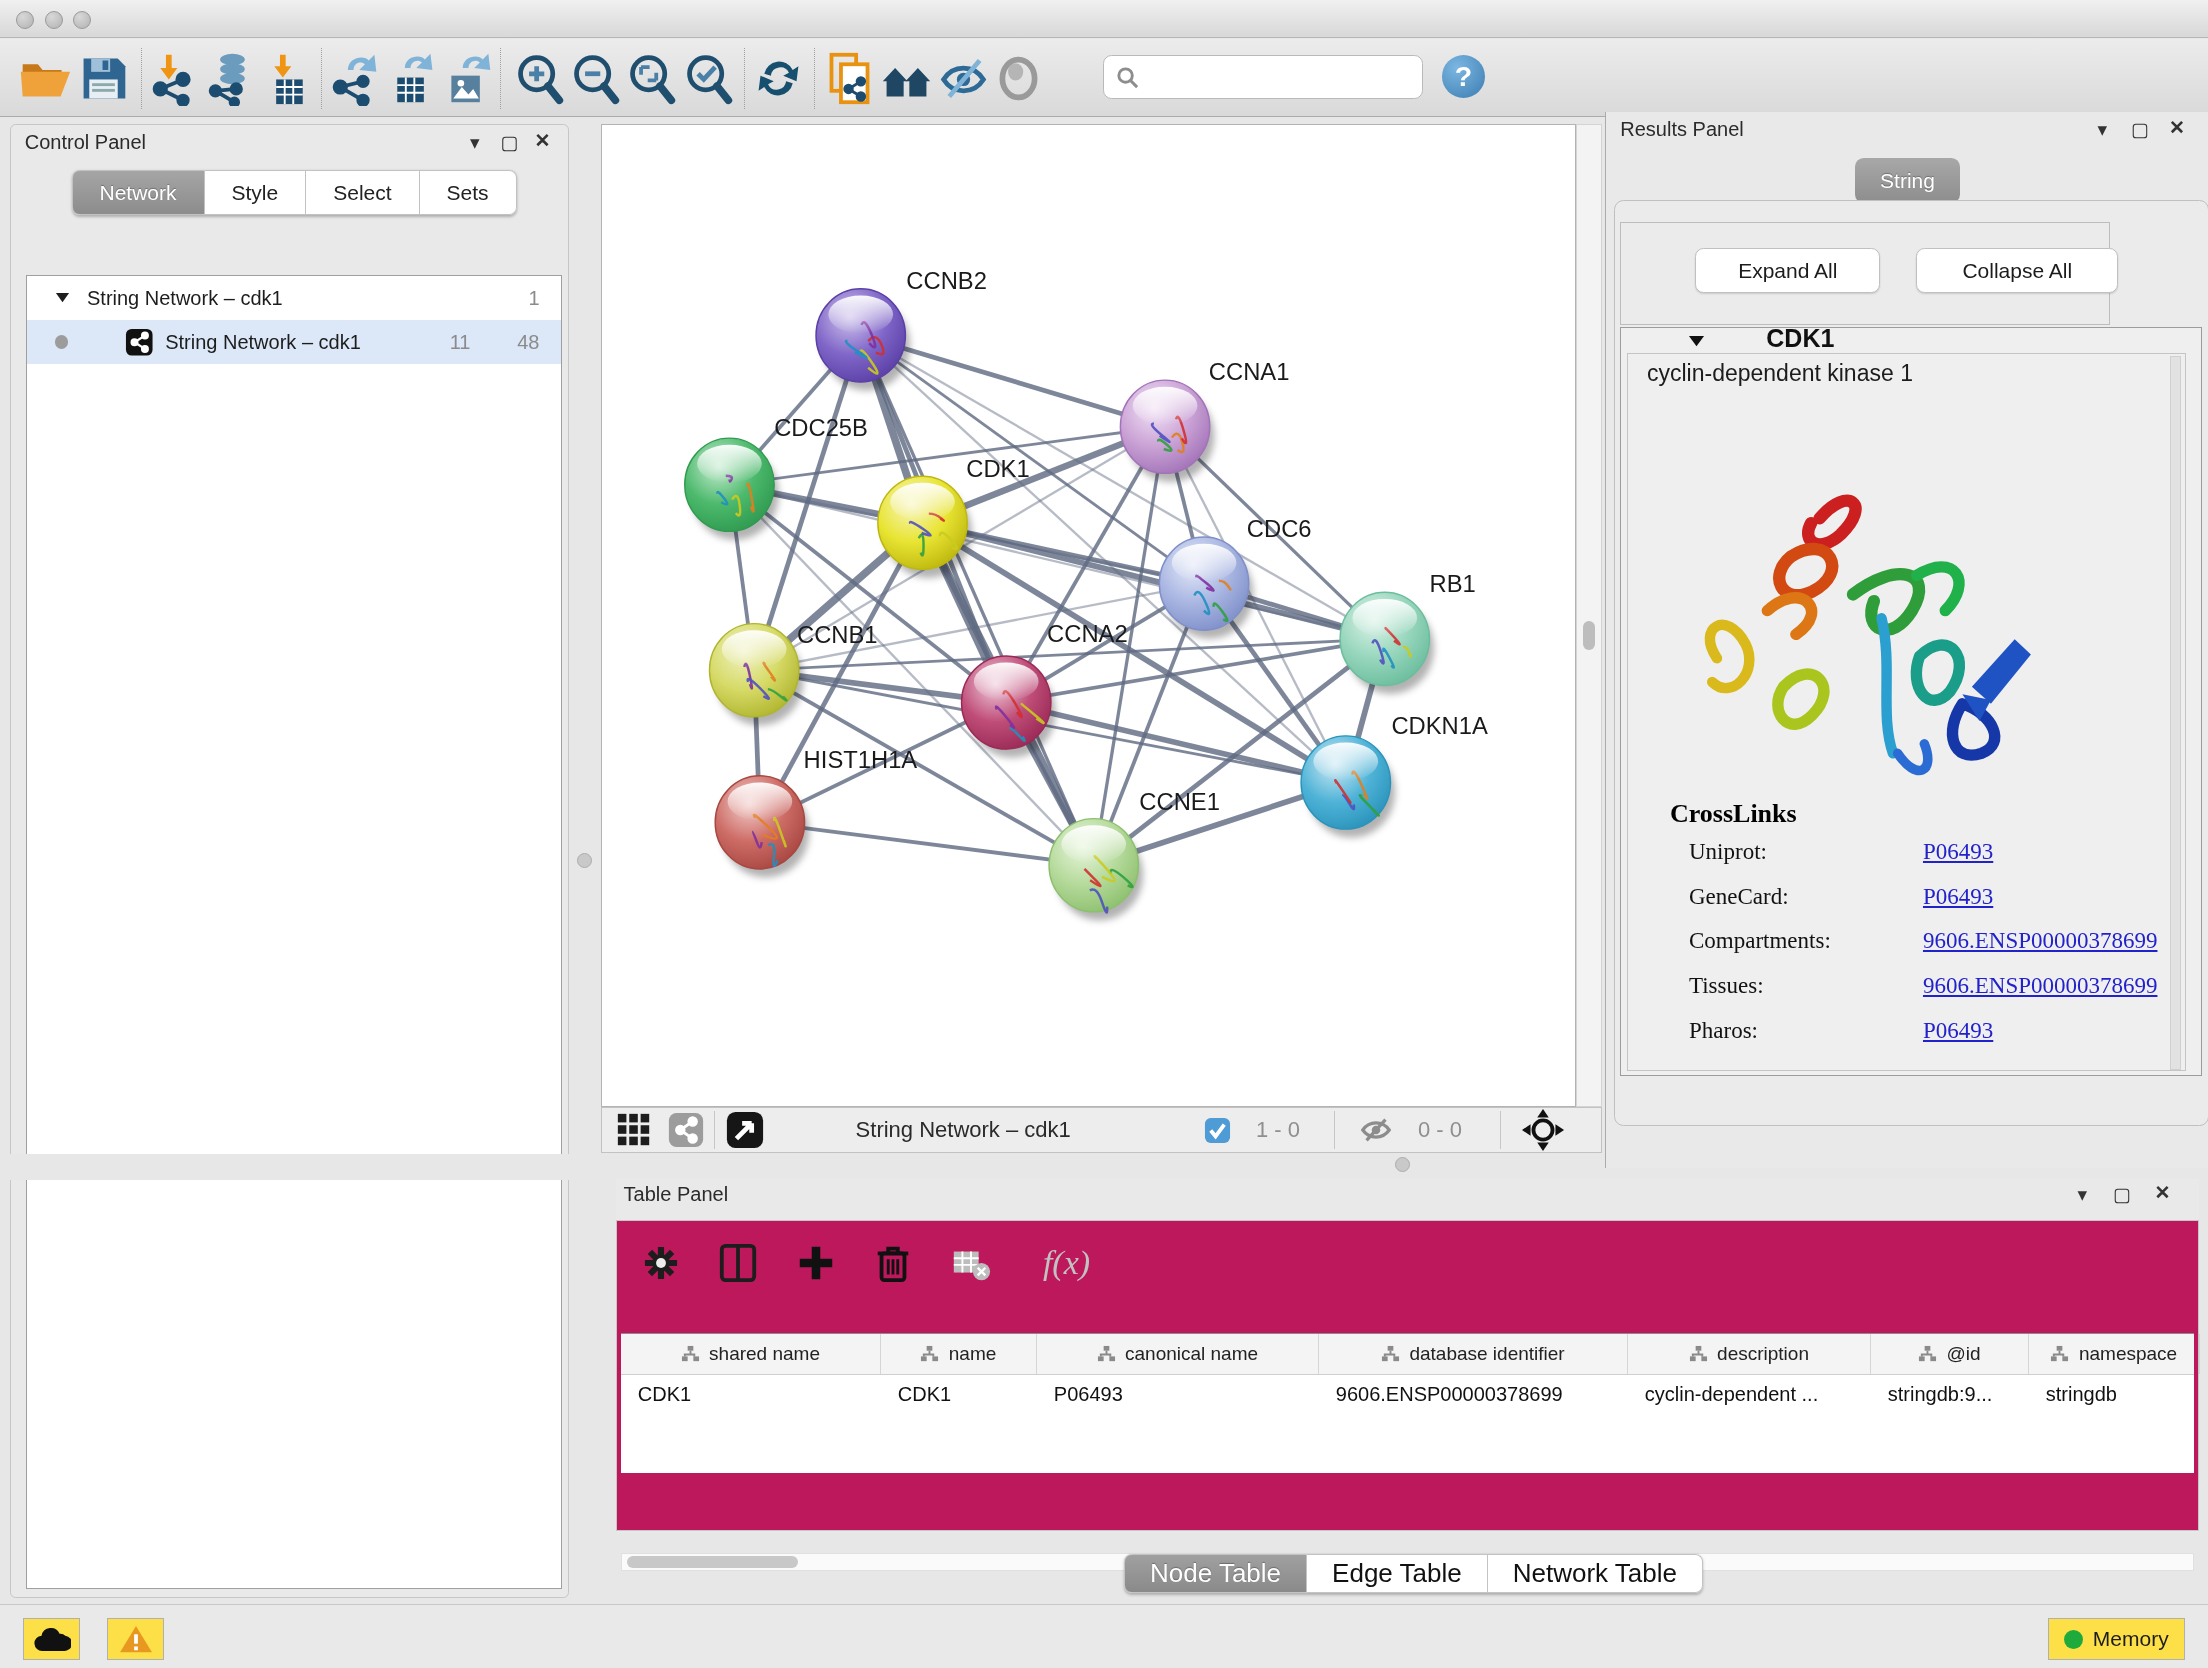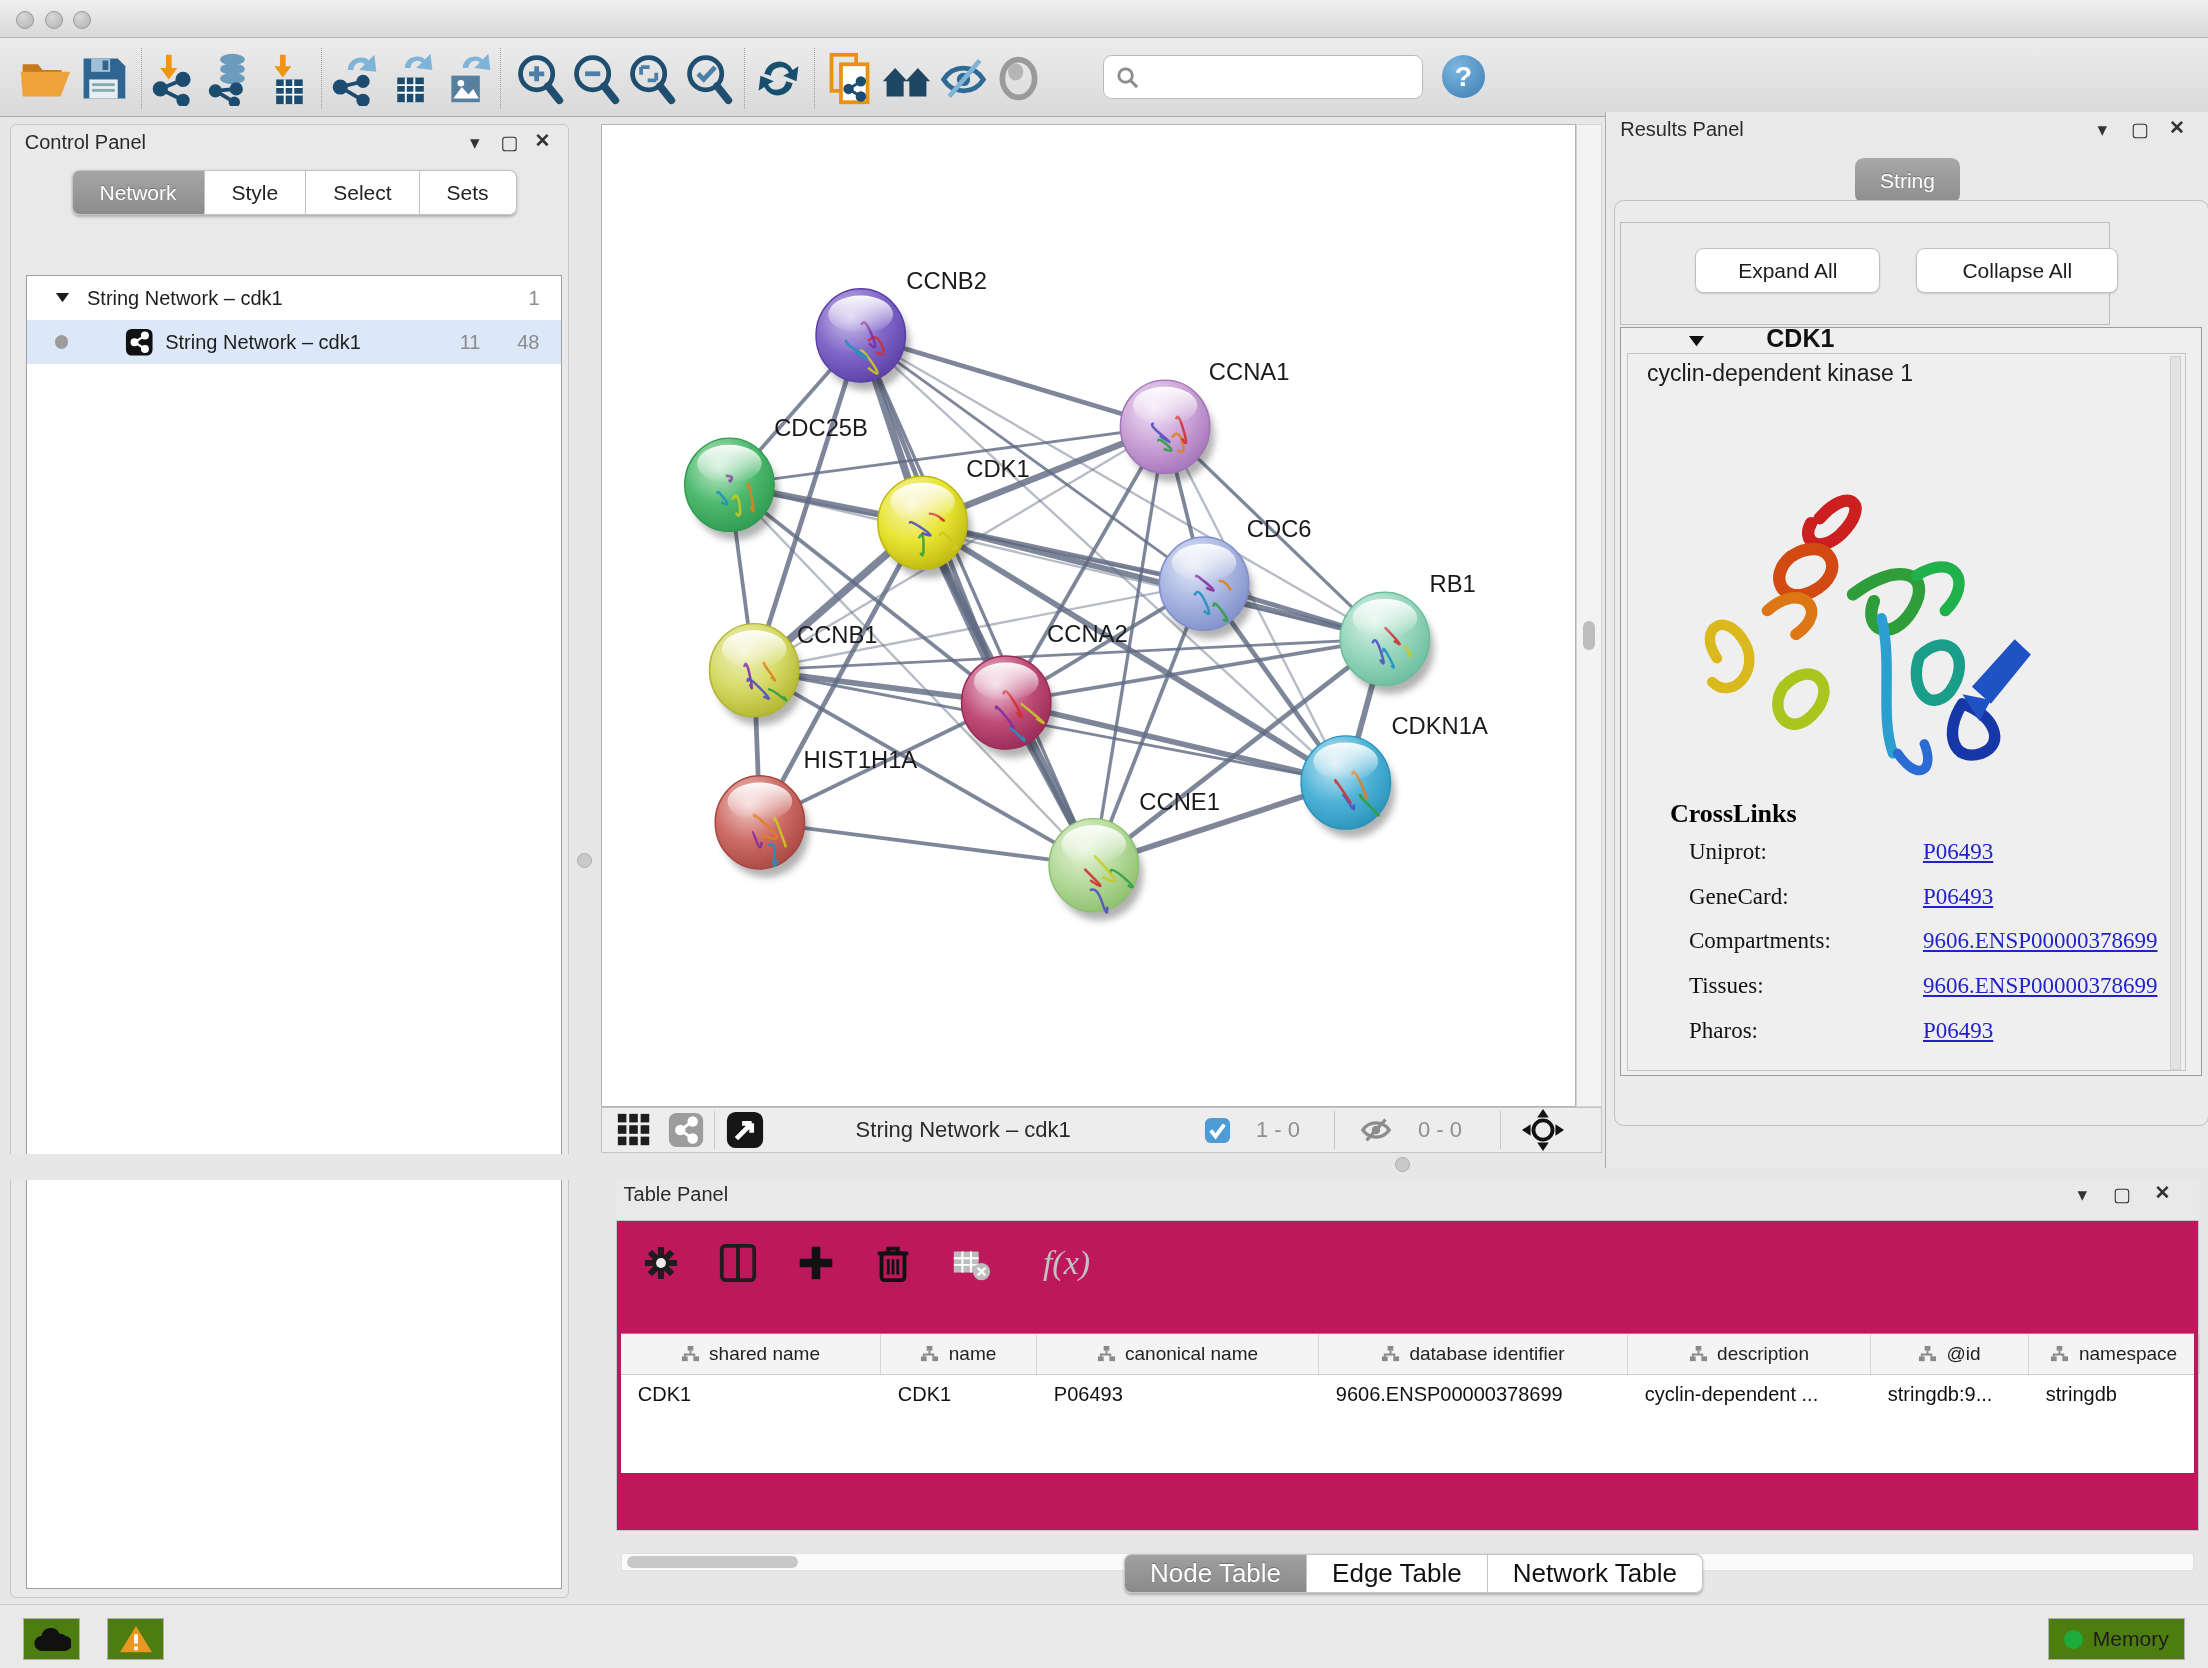--- a/index.html
+++ b/index.html
@@ -66,21 +66,21 @@
   .hscroll{position:absolute;left:3.8px;top:332px;width:1573px;height:18px;background:#fafafa;border:1px solid #e0e0e0;}
   .hthumb{position:absolute;left:5.7px;top:1.9px;width:171px;height:12.4px;background:#c8c8c8;border-radius:6.7px;}
   
   .bottom-tabs{position:absolute;left:1124px;top:1554px;height:39px;display:flex;box-shadow:0 1.9px 2.9px rgba(0,0,0,.25);border-radius:7.6px;}
   .bt{height:39px;display:flex;align-items:center;justify-content:center;font-size:26px;background:#fff;color:#111;border:1px solid #c4c4c4;border-left:none;padding:9px 25px;cursor:pointer;}
   .bt.first{border-radius:7.6px 0 0 7.6px;border-left:1px solid #c4c4c4;}
   .bt.last{border-radius:0 7.6px 7.6px 0;}
   .bt.sel{background:linear-gradient(#a0a0a0,#8a8a8a);color:#fff;text-shadow:0 -1px 1px rgba(0,0,0,.3);}
   
   .statusbar{position:absolute;left:0;top:1604px;width:2208px;height:65px;background:#e9e9e9;border-top:1px solid #c9c9c9;}
-  .sb-btn{position:absolute;top:13.3px;height:42px;background:#4d7c0f;border:1.9px solid #b0b0b0;display:flex;align-items:center;justify-content:center;cursor:pointer;}
+  .sb-btn{position:absolute;top:13.3px;height:42px;background:#fde047;border:1.9px solid #b0b0b0;display:flex;align-items:center;justify-content:center;cursor:pointer;}
   .memdot{width:19px;height:19px;border-radius:50%;background:#1faa3c;margin-right:9.5px;}
   .splitbar{position:absolute;left:0;top:1154px;width:2208px;height:26px;background:#e7e7e7;}
 </style>
 </head>
 <body>
 
 <div class="app">
 
   <div class="titlebar">
     <div class="tl" style="left:16px"></div>
@@ -300,21 +300,21 @@
         <svg width="28.5" height="28.5" viewBox="0 0 30 30" style="margin-left:57px">
             <rect x="1" y="1" width="28" height="28" rx="6" fill="#111"></rect>
             <g stroke="#fff" stroke-width="2.4" fill="#fff">
               <circle cx="10" cy="15" r="3"></circle>
               <circle cx="21" cy="8" r="3"></circle>
               <circle cx="21" cy="22" r="3"></circle>
               <path d="M10 15 L21 8 M10 15 L21 22"></path>
             </g>
           </svg>
         <span style="margin-left:11.4px">String Network – cdk1</span>
-        <span style="position:absolute;right:80px;color:#8b8b8b">11</span>
+        <span style="position:absolute;right:90px;color:#8b8b8b">11</span>
         <span style="position:absolute;right:21px;color:#8b8b8b">48</span>
       </div>
     </div>
   </div>
 
   <div class="gutter-dot" style="left:577px;top:853px"></div>
 
   <div class="canvas">
     <svg id="net-svg" width="973" height="982" viewBox="0 0 1023 1032">
         <defs>

